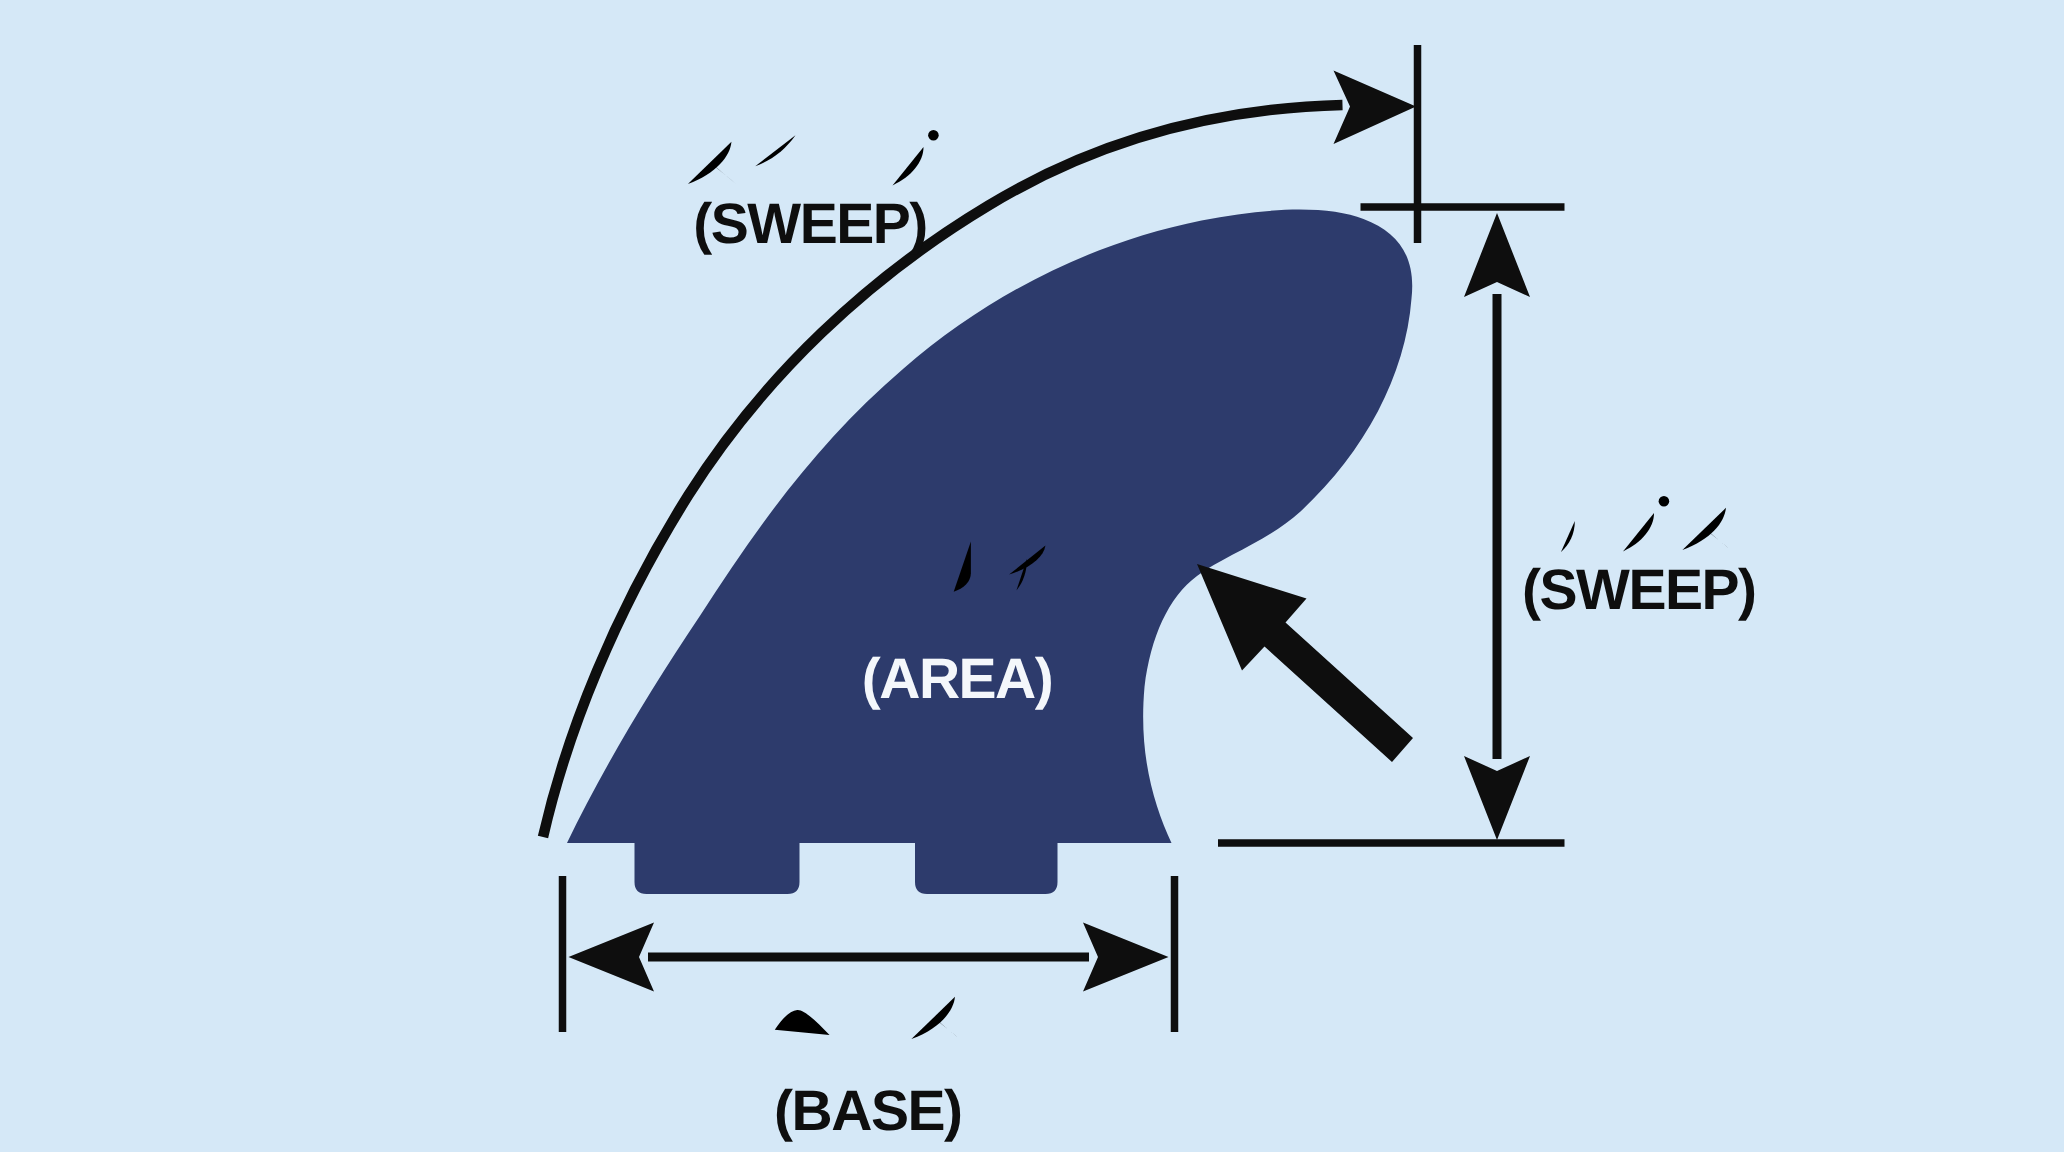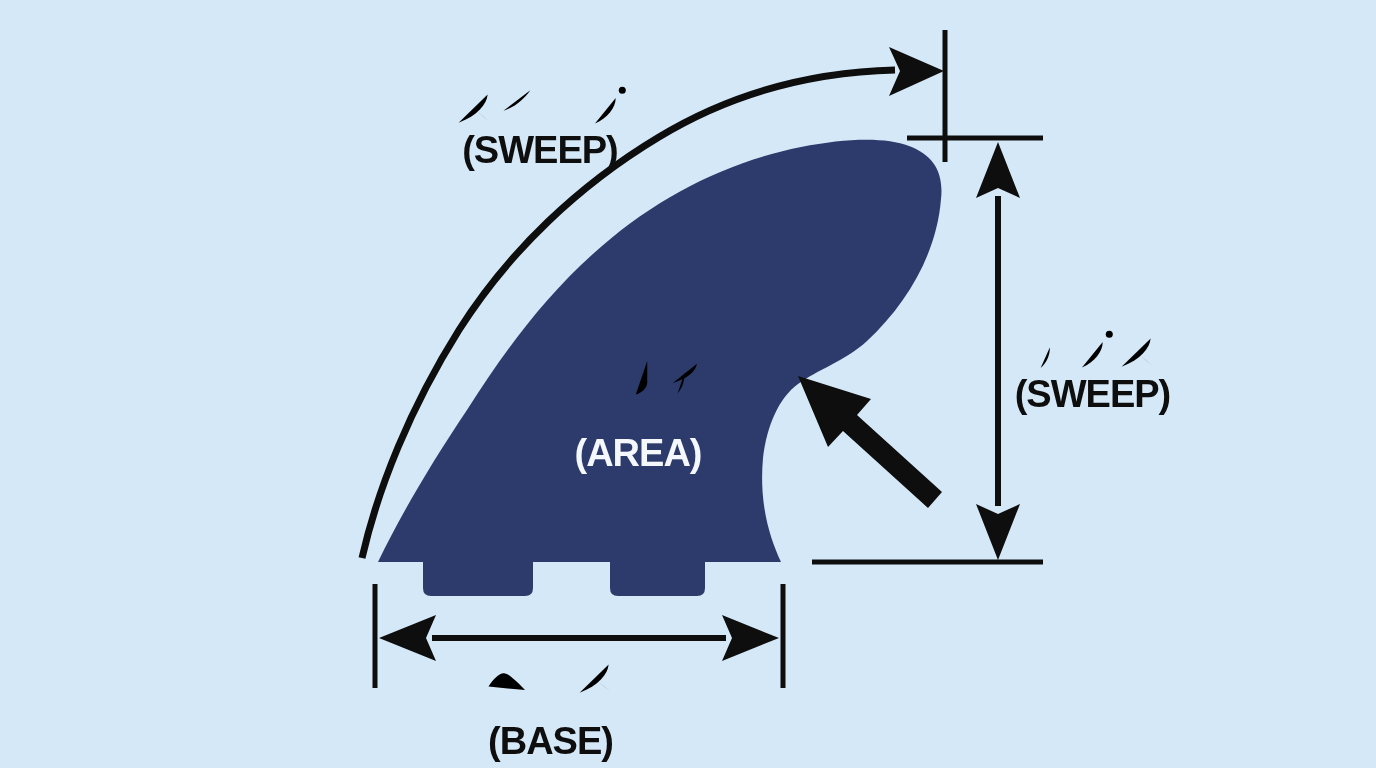--- a/index.html
+++ b/index.html
@@ -145,21 +145,21 @@
   <div class="label" id="label-depth" style="left:990px;top:328px;width:205px;">
     <svg class="kana" width="138" height="44" viewBox="0 0 300 100">
       <use href="#k-de" x="0" y="0" width="100" height="100"></use>
       <use href="#k-pu" x="100" y="0" width="100" height="100"></use>
       <use href="#k-su" x="200" y="0" width="100" height="100"></use>
     </svg>
     <span class="sr">デプス</span>
     <span class="en">(SWEEP)</span>
   </div>
 
-  <div class="label" id="label-base" style="left:468px;top:654px;width:165px;gap:24px;">
+  <div class="label" id="label-base" style="left:496px;top:654px;width:165px;gap:24px;">
     <svg class="kana" width="138" height="44" viewBox="0 0 300 100">
       <use href="#k-be" x="0" y="0" width="100" height="100"></use>
       <use href="#k-bar" x="100" y="0" width="100" height="100"></use>
       <use href="#k-su" x="200" y="0" width="100" height="100"></use>
     </svg>
     <span class="sr">ベース</span>
     <span class="en">(BASE)</span>
   </div>
 
 </div>

